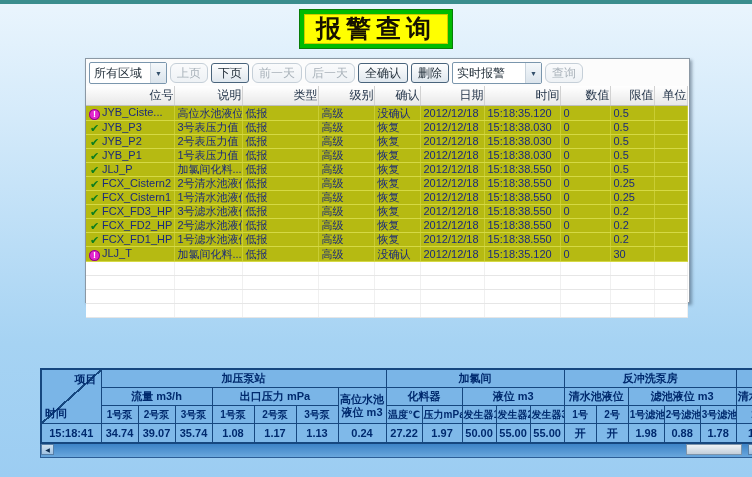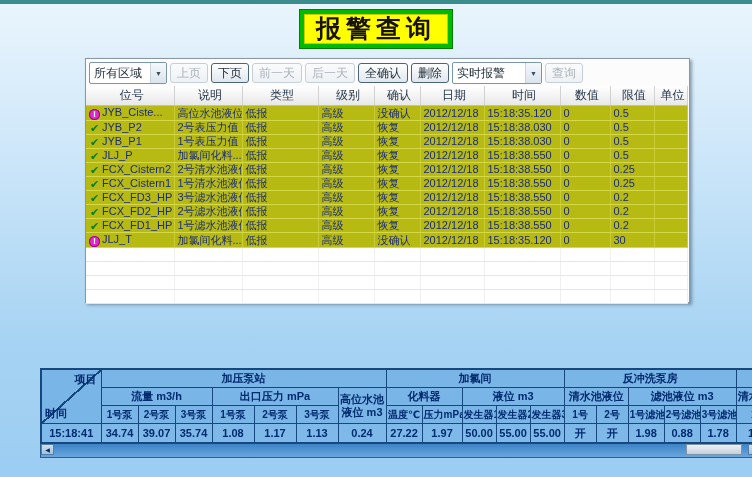--- a/index.html
+++ b/index.html
@@ -15,29 +15,29 @@
   .title-text{font-family:"Liberation Serif","DejaVu Serif",serif;font-weight:bold;
     font-size:25px;line-height:28px;letter-spacing:5px;color:#161100;white-space:nowrap;}
 
   
   .alarm-panel{position:absolute;left:85px;top:58px;width:603px;height:243px;
     background:#ffffff;border:1px solid #8b98a4;box-shadow:2px 2px 3px rgba(40,60,80,.45);}
   .toolbar{height:22px;padding:3px 4px 2px 3px;display:flex;align-items:center;gap:3px;background:#fcfcfc;}
   .tbtn{height:20px;line-height:18px;padding:0 6px;font-size:12px;color:#1d2a35;
     border:1px solid #7a96ad;border-radius:3px;background:linear-gradient(#fefefe,#dfe7ee);white-space:nowrap;}
   .tbtn.strong{border-color:#49647c;}
-  .tbtn.disabled{color:#a9b2ba;border-color:#c5cfd8;background:linear-gradient(#fafbfc,#eef2f5);}
+  .tbtn.disabled{color:#a9b2ba;border-color:#c5cfd8;background:linear-gradient(#fafbfc,#eef2f5);border-radius:6px;}
   .combo{height:20px;display:flex;align-items:center;border:1px solid #7a96ad;border-radius:2px;
     background:#ffffff;font-size:12px;color:#1d2a35;}
   .combo .cval{padding:0 4px;white-space:nowrap;}
   .combo .arrow{width:15px;height:100%;display:flex;align-items:center;justify-content:center;
     font-size:7px;color:#33506b;border-left:1px solid #c9d3dc;background:linear-gradient(#f4f8fb,#dbe4ec);}
 
   table.agrid{border-collapse:collapse;table-layout:fixed;width:601px;font-size:11px;}
-  .agrid th{height:19px;font-weight:normal;font-size:12px;color:#24354a;text-align:center;
+  .agrid th{height:19px;font-weight:normal;font-size:12px;color:#24354a;text-align:right;
     padding:0 0 0 4px;background:linear-gradient(#ffffff,#e8e8e8);
     border-right:1px solid #d2d2d2;border-bottom:1px solid #bfbfbf;white-space:nowrap;overflow:hidden;}
   .agrid td{height:13px;line-height:13px;padding:0 0 0 3px;white-space:nowrap;overflow:hidden;}
   tr.arow td{background:#b6ba12;color:#1b2a7c;
     border-right:1px solid #c9cd33;border-bottom:1px solid #d5d945;}
   tr.erow td{background:#ffffff;border-right:1px solid #f0f0f0;border-bottom:1px solid #e6e6e6;}
   .st{display:inline-block;width:11px;height:11px;margin-right:2px;vertical-align:-1px;
     text-align:center;font-size:9px;line-height:11px;}
   .st.unack{background:#e326cf;color:#ffffff;border-radius:50%;font-weight:bold;box-shadow:0 0 0 1px #8e0d80 inset;}
   .st.ok{color:#0b7d1e;font-weight:bold;font-size:11px;}
@@ -125,20 +125,32 @@
       </thead>
       <tbody>
         <tr class="arow">
           <td><span class="st unack">!</span><span>JYB_Ciste...</span></td>
           <td>高位水池液位</td>
           <td>低报</td>
           <td>高级</td>
           <td>没确认</td>
           <td>2012/12/18</td>
           <td>15:18:35.120</td>
+          <td>0</td>
+          <td>0.5</td>
+          <td></td>
+        </tr>
+        <tr class="arow">
+          <td><span class="st ok">✔</span><span>JYB_P3</span></td>
+          <td>3号表压力值</td>
+          <td>低报</td>
+          <td>高级</td>
+          <td>恢复</td>
+          <td>2012/12/18</td>
+          <td>15:18:38.030</td>
           <td>0</td>
           <td>0.5</td>
           <td></td>
         </tr>
         <tr class="arow">
           <td><span class="st ok">✔</span><span>JYB_P2</span></td>
           <td>2号表压力值</td>
           <td>低报</td>
           <td>高级</td>
           <td>恢复</td>

